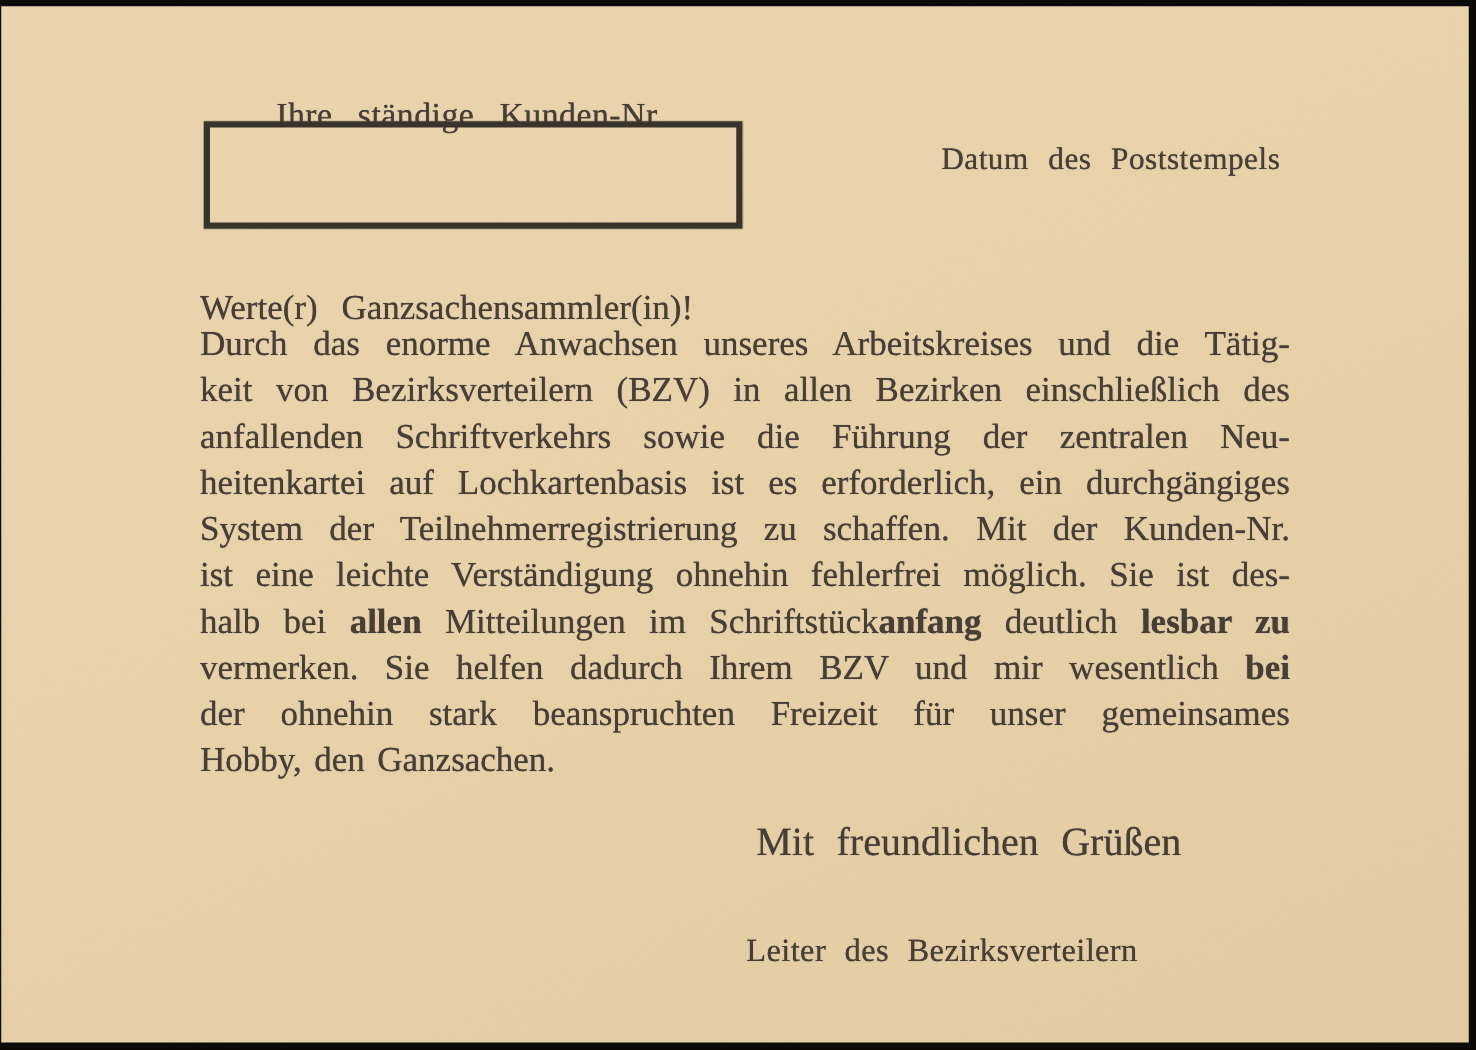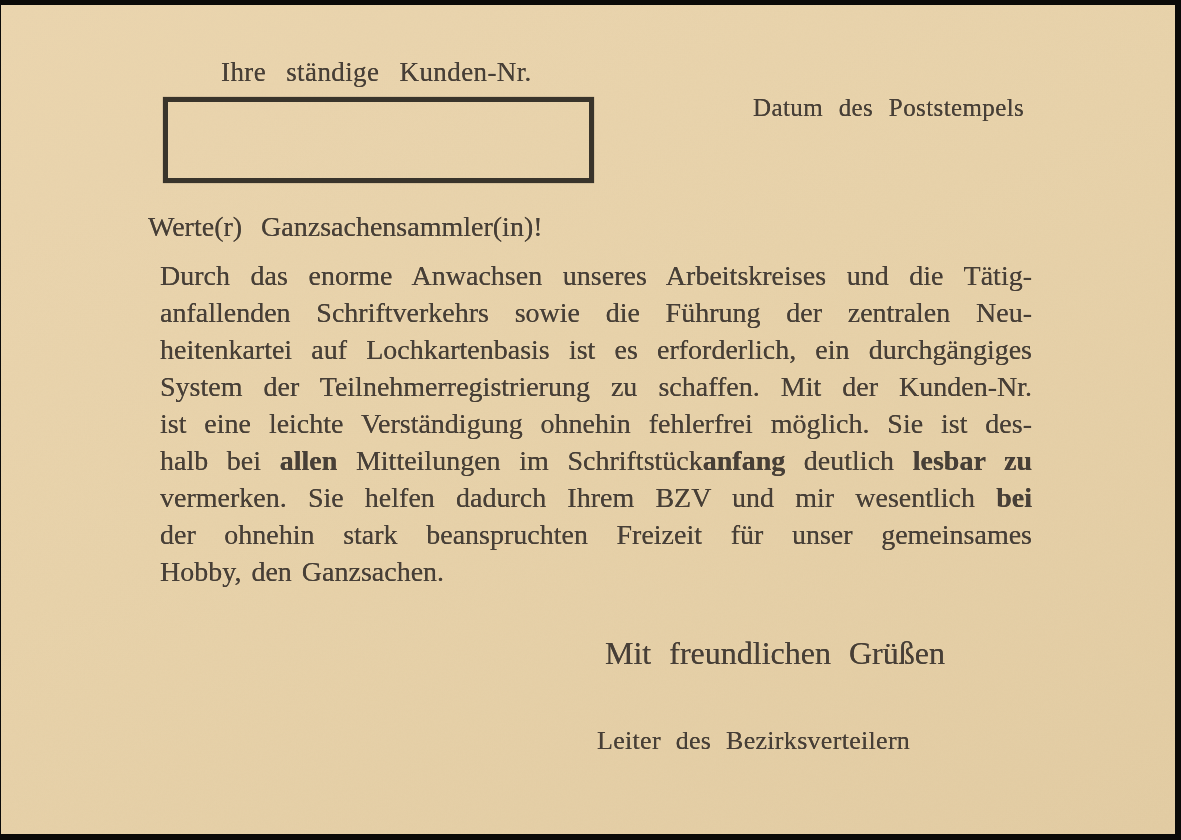--- a/index.html
+++ b/index.html
@@ -25,20 +25,21 @@
   .card {
     position: absolute;
     top: 5px; right: 6px; bottom: 6px; left: 1px;
     background: linear-gradient(155deg, #efdbb8 0%, #ecd8b3 45%, #e7d2ac 100%);
   }
   .txt {
     position: absolute;
     color: var(--ink);
     text-shadow: 0 0 0.6px rgba(60,52,42,0.85);
     white-space: nowrap;
+    margin-top: 20px;
   }
   .kunden-label {
     left: 221px; top: 57px;
     font-size: 27px;
     word-spacing: 13px;
     letter-spacing: 0.4px;
   }
   .kunden-box {
     position: absolute;
     left: 163px; top: 97px;
@@ -48,21 +49,21 @@
     box-shadow: 0 0 1px rgba(58,53,45,0.6);
   }
   .postmark-label {
     left: 753px; top: 94px;
     font-size: 25px;
     word-spacing: 9px;
     letter-spacing: 0.4px;
     text-align: center;
   }
   .salutation {
-    left: 148px; top: 211px;
+    left: 160px; top: 211px;
     font-size: 28px;
     word-spacing: 12px;
   }
   .body-text {
     position: absolute;
     left: 160px; top: 257px;
     width: 872px;
     font-size: 28px;
     color: var(--ink);
     text-shadow: 0 0 0.6px rgba(60,52,42,0.85);
@@ -106,20 +107,21 @@
   <div class="txt kunden-label">Ihre ständige Kunden-Nr.</div>
 
   <div class="kunden-box"></div>
 
   <div class="txt postmark-label">Datum des Poststempels</div>
 
   <div class="txt salutation">Werte(r) Ganzsachensammler(in)!</div>
 
   <div class="body-text" id="body-text">
       <div class="line just"><span>Durch das enorme Anwachsen unseres Arbeitskreises und die Tätig-</span></div>
+      <div class="line just"><span>keit von Bezirksverteilern (BZV) in allen Bezirken einschließlich des</span></div>
       <div class="line just"><span>anfallenden Schriftverkehrs sowie die Führung der zentralen Neu-</span></div>
       <div class="line just"><span>heitenkartei auf Lochkartenbasis ist es erforderlich, ein durchgängiges</span></div>
       <div class="line just"><span>System der Teilnehmerregistrierung zu schaffen. Mit der Kunden-Nr.</span></div>
       <div class="line just"><span>ist eine leichte Verständigung ohnehin fehlerfrei möglich. Sie ist des-</span></div>
       <div class="line just"><span>halb bei </span><span class="b">allen</span><span> Mitteilungen im Schriftstück</span><span class="b">anfang</span><span> deutlich </span><span class="b">lesbar</span><span class="b"> zu</span></div>
       <div class="line just"><span>vermerken. Sie helfen dadurch Ihrem BZV und mir wesentlich </span><span class="b">bei</span></div>
       <div class="line just"><span>der ohnehin stark beanspruchten Freizeit für unser gemeinsames</span></div>
       <div class="line"><span>Hobby, den Ganzsachen.</span></div>
     </div>
 

